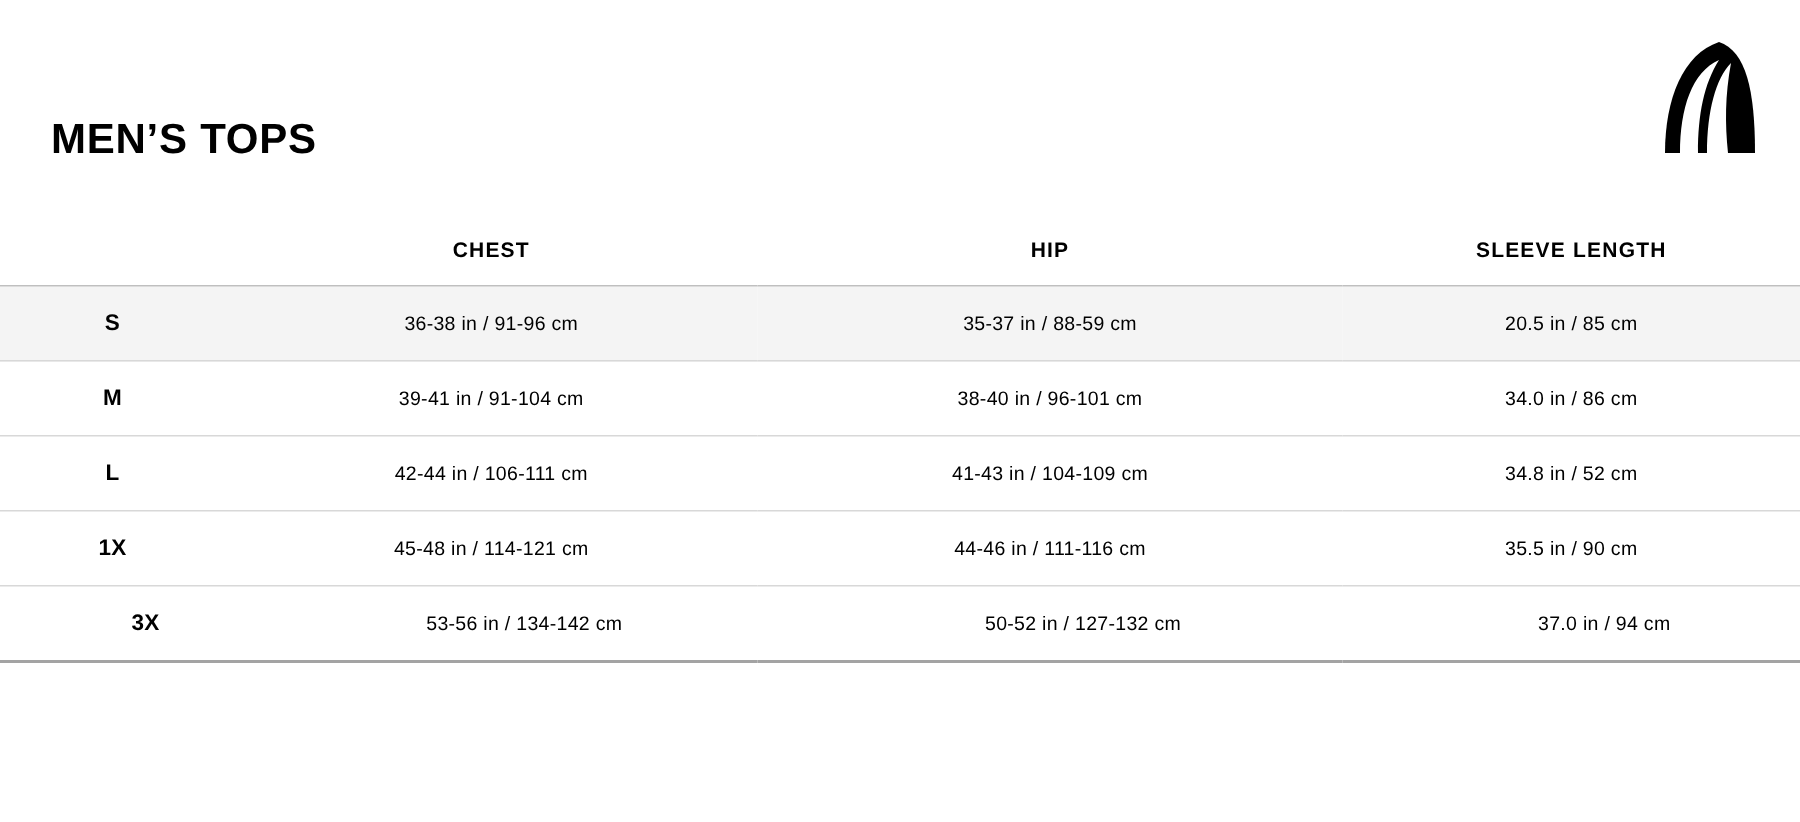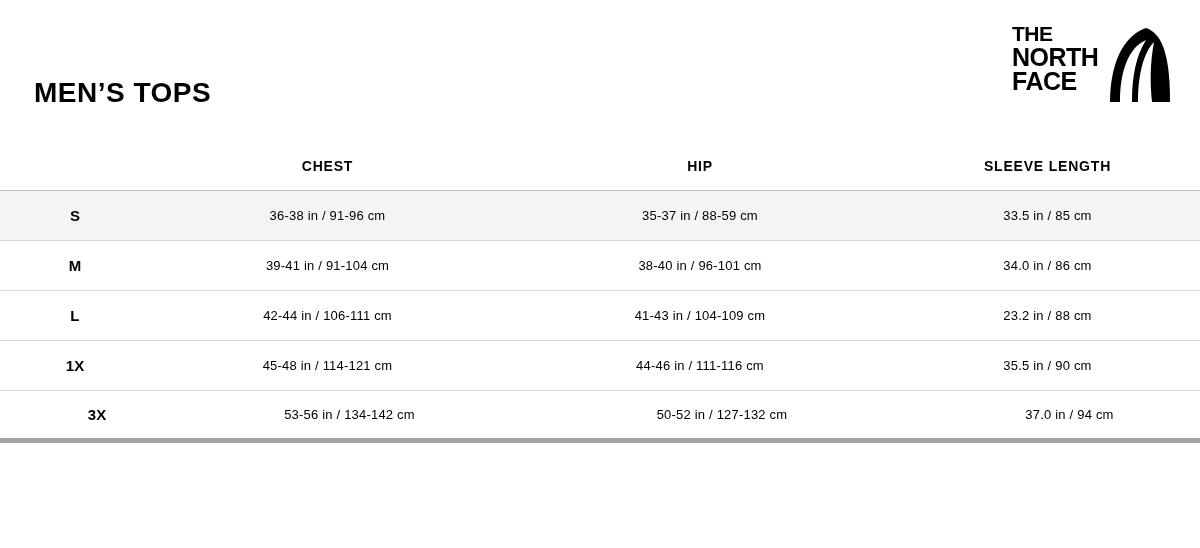--- a/index.html
+++ b/index.html
@@ -114,38 +114,33 @@
     background: #f4f4f4;
   }
   .size-table tbody td.size-cell {
     font-weight: bold;
     font-size: 15px;
   }
   .size-table tbody tr:first-child td {
     border-top: 1px solid #bfbfbf;
   }
   .size-table tbody tr:last-child td {
-    border-bottom: 5px solid #a3a3a3;
+    border-bottom: 2px solid #a3a3a3;
     padding-left: 44px;
   }
 </style>
 </head>
 <body>
 
 <div class="page">
 
   <div class="header">
     <h1 class="page-title">MEN’S TOPS</h1>
 
     <div class="logo">
-      <div class="logo-text">
-        <span class="logo-line l1">THE</span>
-        <span class="logo-line l2">NORTH</span>
-        <span class="logo-line l3">FACE</span>
-      </div>
       <svg class="logo-mark" viewBox="0 0 66 78" aria-hidden="true">
         <path d="M4 76 C4 40 16 10 40 2 C58 8 64 34 64 76 Z" fill="#000000"></path>
         <path d="M14 76 C14 46 22 22 40 14 C30 30 26 50 26 76 Z" fill="#ffffff"></path>
         <path d="M32 76 C32 48 38 26 48 16 C44 38 44 56 46 76 Z" fill="#ffffff"></path>
       </svg>
     </div>
   </div>
 
   <table class="size-table">
     <colgroup>
@@ -160,33 +155,33 @@
         <th>CHEST</th>
         <th>HIP</th>
         <th>SLEEVE LENGTH</th>
       </tr>
     </thead>
     <tbody>
       <tr class="shaded">
         <td class="size-cell">S</td>
         <td>36-38 in / 91-96 cm</td>
         <td>35-37 in / 88-59 cm</td>
-        <td>33.5 in / 85 cm</td>
+        <td>20.5 in / 85 cm</td>
       </tr>
       <tr>
         <td class="size-cell">M</td>
         <td>39-41 in / 91-104 cm</td>
         <td>38-40 in / 96-101 cm</td>
         <td>34.0 in / 86 cm</td>
       </tr>
       <tr>
         <td class="size-cell">L</td>
         <td>42-44 in / 106-111 cm</td>
         <td>41-43 in / 104-109 cm</td>
-        <td>23.2 in / 88 cm</td>
+        <td>34.8 in / 52 cm</td>
       </tr>
       <tr>
         <td class="size-cell">1X</td>
         <td>45-48 in / 114-121 cm</td>
         <td>44-46 in / 111-116 cm</td>
         <td>35.5 in / 90 cm</td>
       </tr>
       <tr>
         <td class="size-cell">3X</td>
         <td>53-56 in / 134-142 cm</td>

